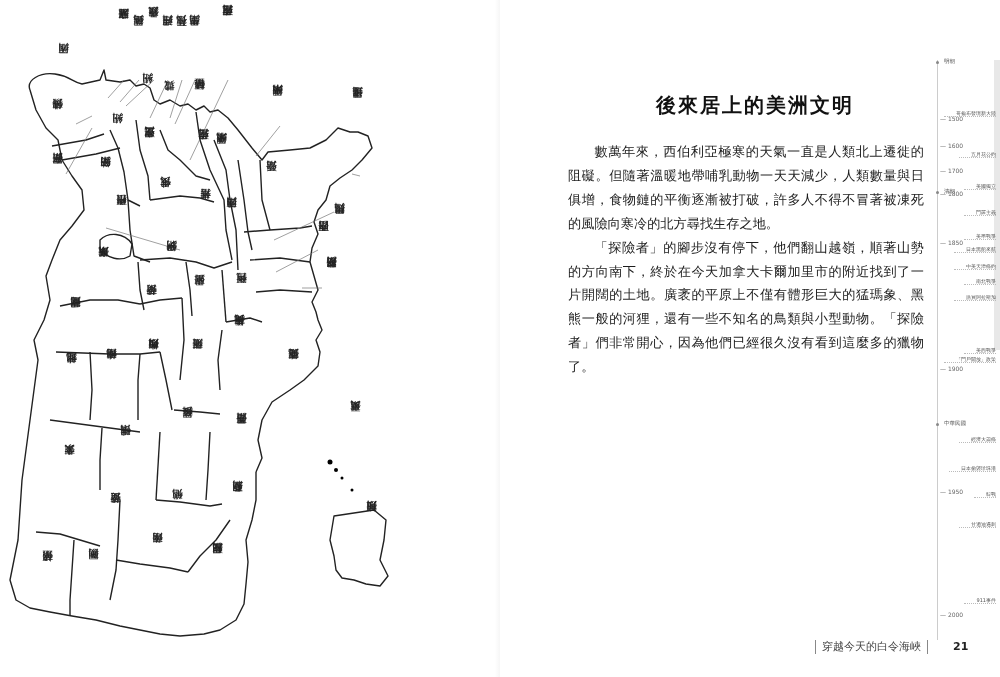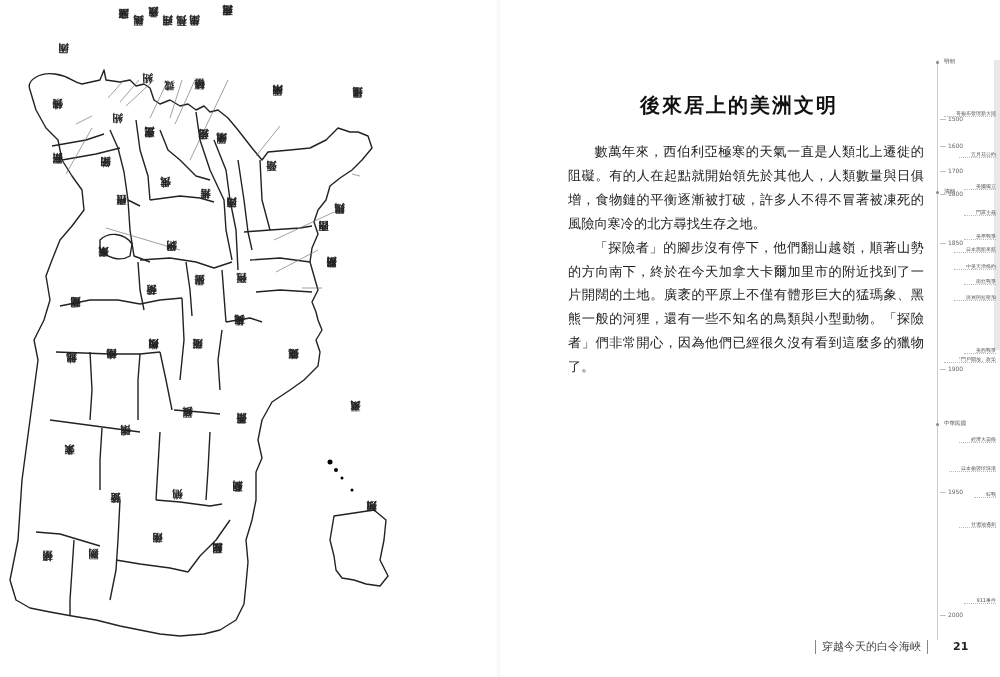--- a/index.html
+++ b/index.html
@@ -16,21 +16,21 @@
     .map-svg { position: absolute; left: 0; top: 0; width: 500px; height: 677px; }
     .map-svg path, .map-svg polyline, .map-svg line.border { fill: none; stroke: #222; stroke-width: 1.4; stroke-linejoin: round; }
     .map-svg .leader { stroke: #777; stroke-width: 0.7; fill: none; }
     .state-label {
       position: absolute; writing-mode: vertical-rl; text-orientation: upright;
       font-family: "DejaVu Sans", sans-serif; font-size: 10.5px; line-height: 1; letter-spacing: 0;
       color: #222; white-space: nowrap; transform: rotate(180deg);
     }
 
     
-    .title { position: absolute; left: 640px; top: 92px; width: 230px; 
+    .title { position: absolute; left: 640px; top: 92px; width: 230px; text-align: center;
       font-family: Liberation Sans, sans-serif; font-weight: bold; font-size: 20px; letter-spacing: 2px; color: #111; }
     .body-text { position: absolute; left: 568px; top: 140px; width: 356px;
       font-family: "DejaVu Serif", serif; font-size: 13.2px; line-height: 23.9px; color: #1d1d1d; text-align: justify; }
     .body-text p { text-indent: 2em; margin: 0; }
 
     .footer { position: absolute; left: 815px; top: 639px; display: flex; align-items: center; gap: 6px;
       font-family: "DejaVu Sans", sans-serif; font-size: 11px; color: #444; }
     .footer .sep { width: 1px; height: 14px; background: #888; }
     .footer .pnum { font-weight: bold; color: #222; margin-left: 19px; }
 
@@ -175,21 +175,21 @@
     <span class="state-label" style="left:366px;top:520px;">阿拉斯加州</span>
   </div>
 
   <div class="gutter"></div>
 
   <div class="page-right"></div>
 
   <h1 class="title">後來居上的美洲文明</h1>
 
   <div class="body-text">
-    <p>數萬年來，西伯利亞極寒的天氣一直是人類北上遷徙的阻礙。有的人在起點就開始領先於其他人，人類數量與日俱增，食物鏈的平衡逐漸被打破，許多人不得不冒著被凍死的風險向寒冷的北方尋找生存之地。</p>
+    <p>數萬年來，西伯利亞極寒的天氣一直是人類北上遷徙的阻礙。但隨著溫暖地帶哺乳動物一天天減少，人類數量與日俱增，食物鏈的平衡逐漸被打破，許多人不得不冒著被凍死的風險向寒冷的北方尋找生存之地。</p>
     <p>「探險者」的腳步沒有停下，他們翻山越嶺，順著山勢的方向南下，終於在今天加拿大卡爾加里市的附近找到了一片開闊的土地。廣袤的平原上不僅有體形巨大的猛瑪象、黑熊一般的河狸，還有一些不知名的鳥類與小型動物。「探險者」們非常開心，因為他們已經很久沒有看到這麼多的獵物了。</p>
 
   </div>
 
   <div class="footer">
     <span class="sep"></span>
     <span>穿越今天的白令海峽</span>
     <span class="sep"></span>
     <span class="pnum">21</span>
   </div>

